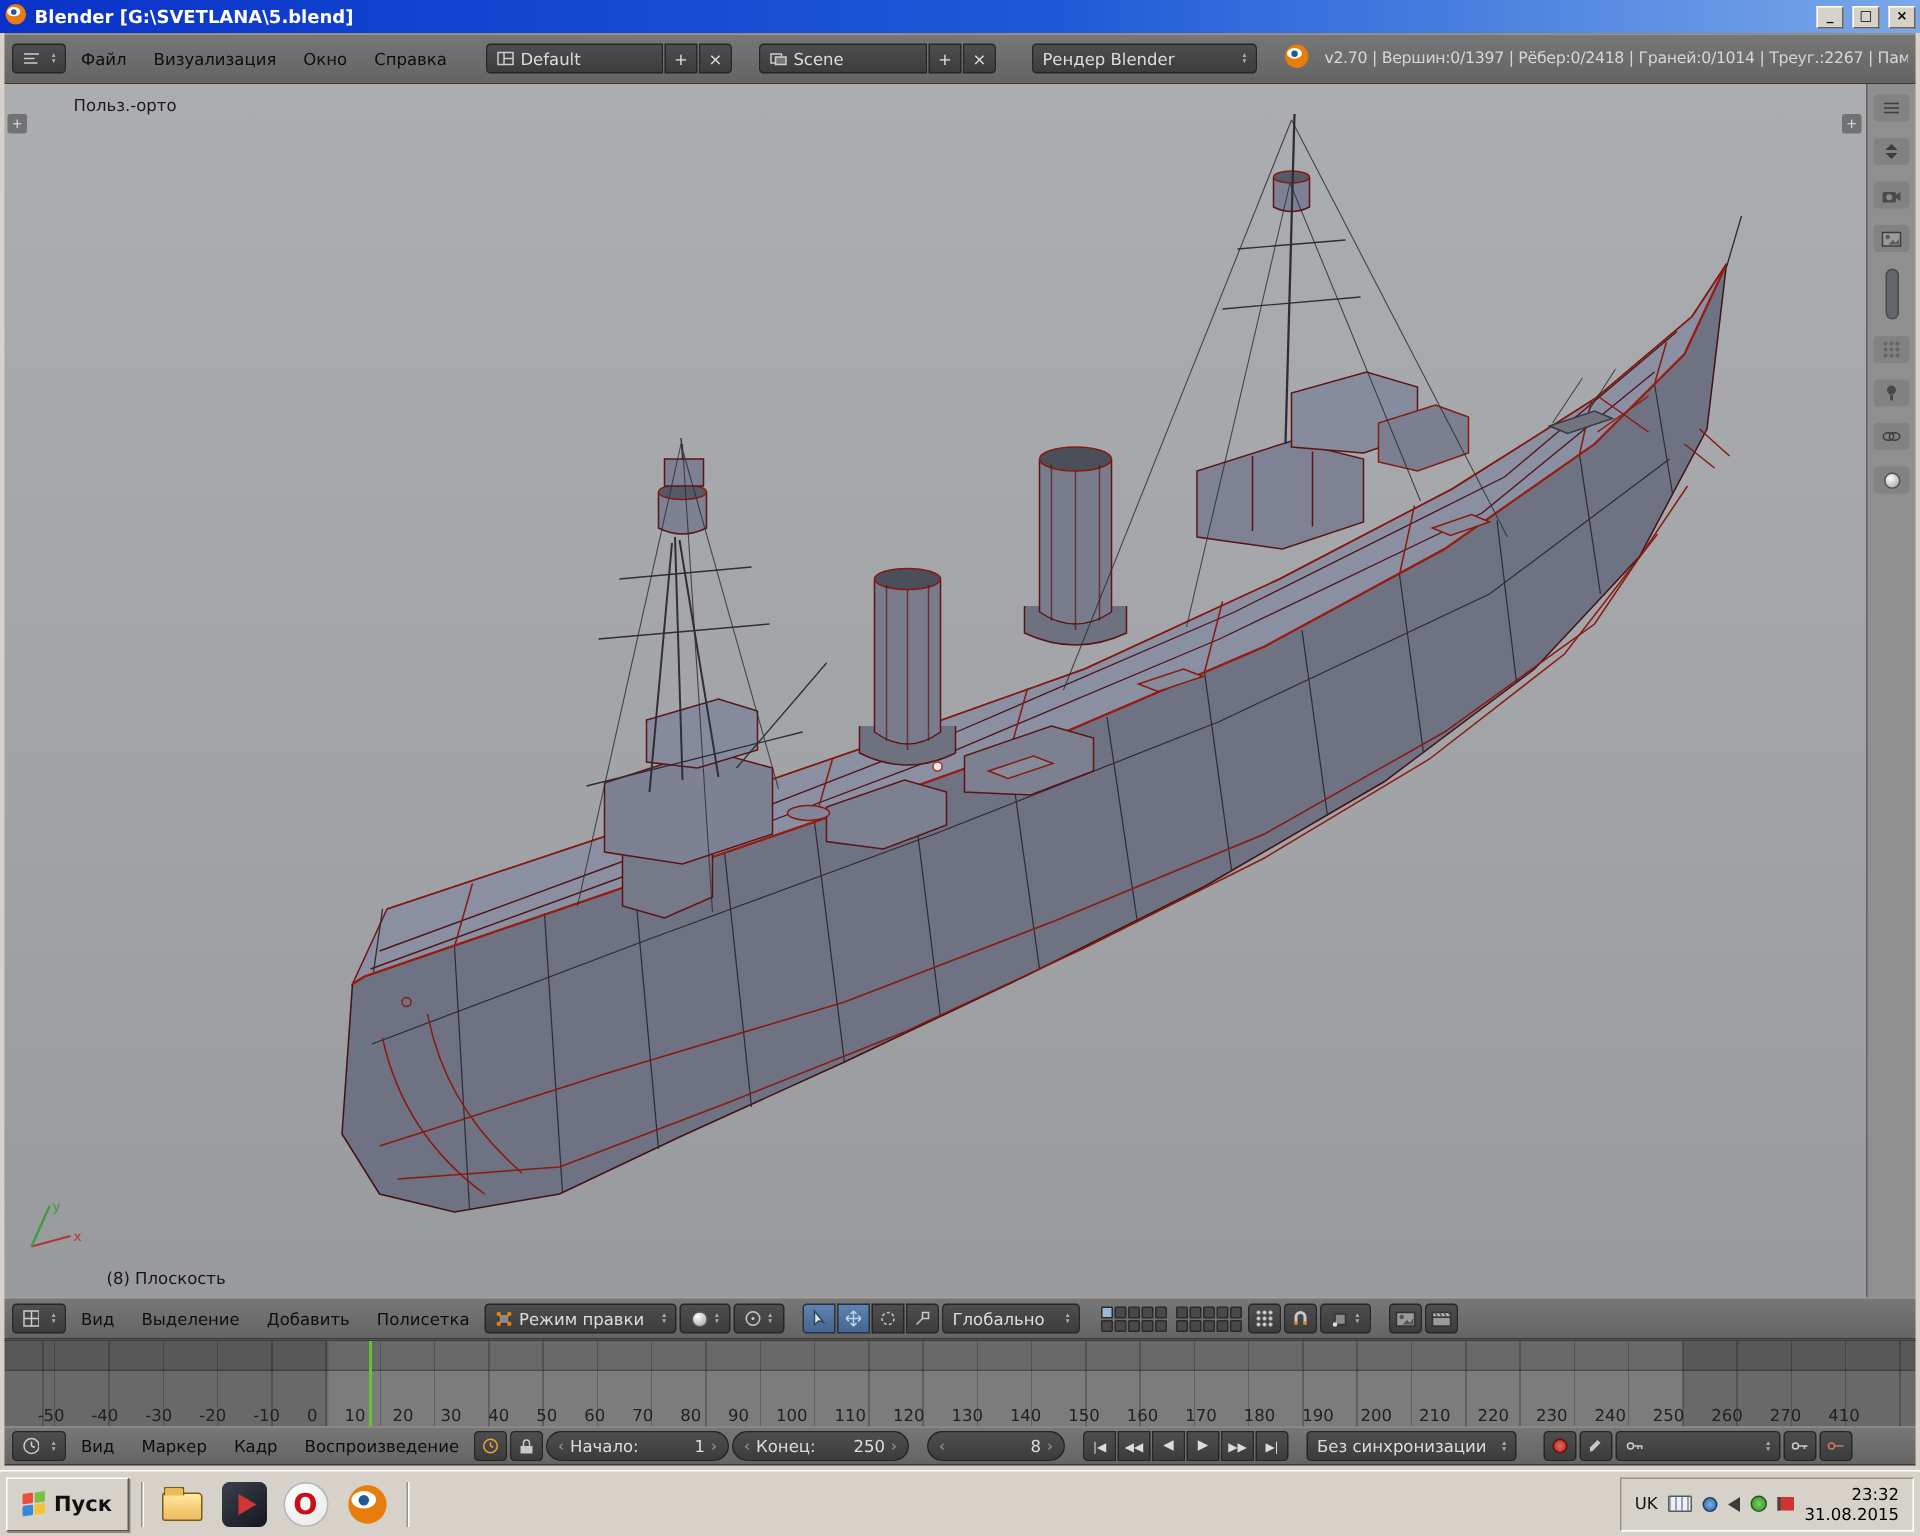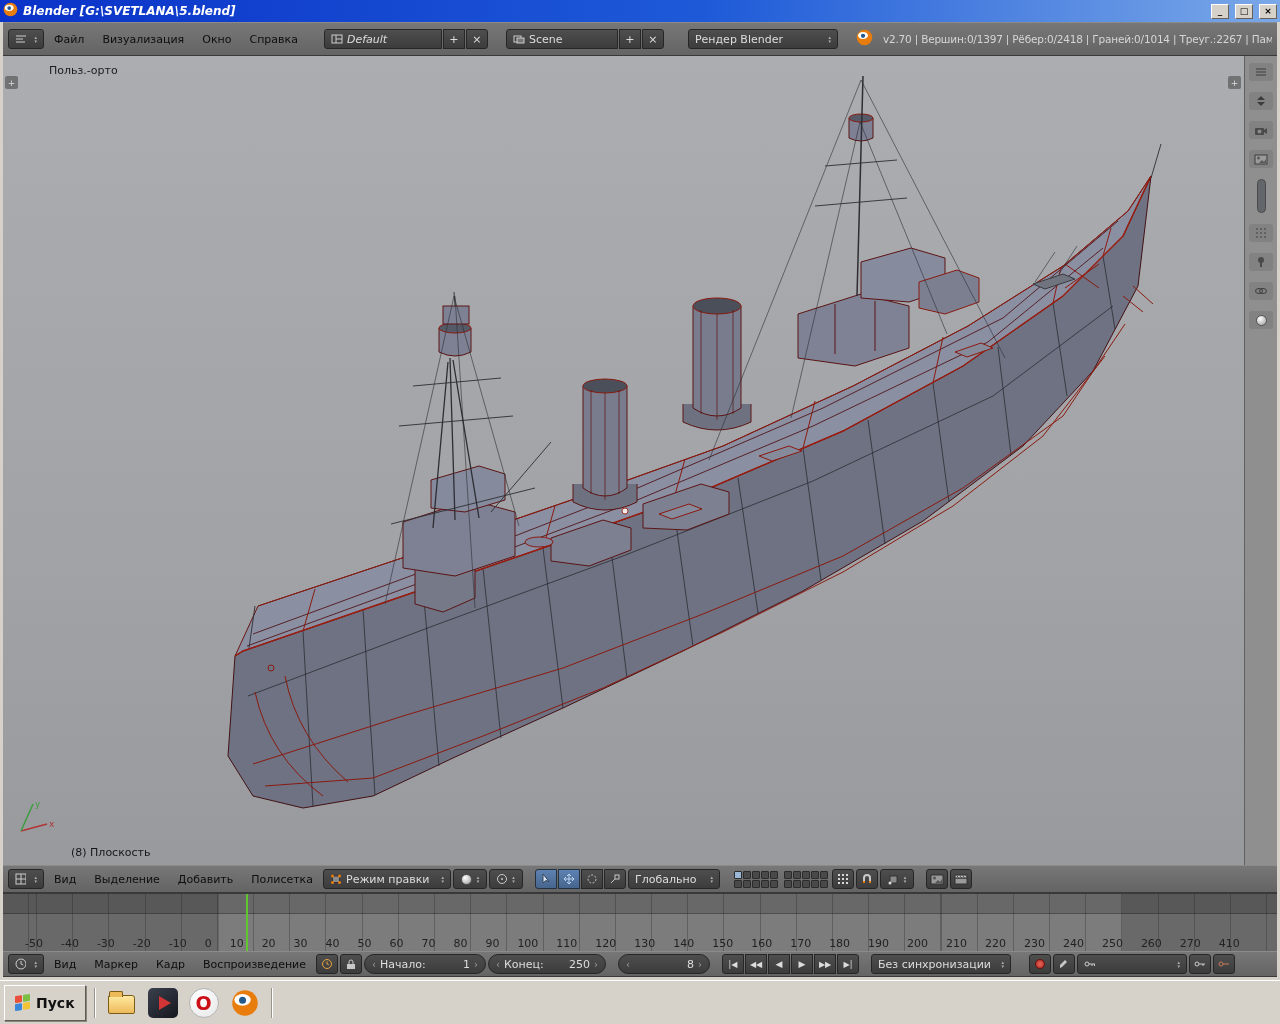--- a/index.html
+++ b/index.html
@@ -1,21 +1,21 @@
 <!DOCTYPE html>
 <html><head>
 <meta charset="utf-8">
 <style>
 *{margin:0;padding:0;box-sizing:border-box;}
 html,body{width:1280px;height:1024px;overflow:hidden;}
 body{font-family:"DejaVu Sans","Liberation Sans",sans-serif;font-size:11px;background:#6e6e6e;position:relative;color:#111;}
 
 
 .titlebar{position:absolute;top:0;left:0;right:0;height:22px;background:linear-gradient(90deg,#0a32c8 0%,#1e5ad8 55%,#7aa8e8 100%);display:flex;align-items:center;gap:5px;padding:0 3px;color:#fff;font-weight:bold;font-size:12px;}
-.tb-title{flex:1;white-space:nowrap;overflow:hidden;font-style:italic;}
+.tb-title{flex:1;white-space:nowrap;overflow:hidden;}
 .winbtn{width:18px;height:15px;background:#d6d2ca;border:1px solid;border-color:#fff #66625a #66625a #fff;display:flex;align-items:center;justify-content:center;font-size:9px;font-weight:bold;color:#000;margin-left:1px;cursor:default;}
 
 
 .app{position:absolute;top:22px;left:0;right:0;bottom:44px;border:3px solid #d6d2ca;border-top:none;background:#fdba74;display:flex;flex-direction:column;justify-content:flex-end;}
 .hdr{background:linear-gradient(#777,#646464);border-top:1px solid #8b8b8b;border-bottom:1px solid #393939;display:flex;align-items:center;gap:2px;padding:0 5px;flex:0 0 auto;}
 .topbar{height:34px;}
 .vphdr{height:28px;}
 .tlhdr{height:26px;}
 .menu{padding:2px 8px;border-radius:3px;color:#0e0e0e;cursor:default;}
 .btn{height:20px;background:linear-gradient(#4e4e4e,#3c3c3c);border:1px solid #262626;border-radius:3px;color:#ddd;display:inline-flex;align-items:center;gap:4px;padding:0 6px;white-space:nowrap;cursor:default;}
@@ -111,21 +111,21 @@
     <span class="btn dd etype">
         <svg width="12" height="10">
           <path d="M1,2 h10 M1,5 h7 M1,8 h9" stroke="#ccc" fill="none"></path>
         </svg>
       </span>
     <span class="menu">Файл</span>
     <span class="menu">Визуализация</span>
     <span class="menu">Окно</span>
     <span class="menu">Справка</span>
     <span class="gap14"></span>
-    <span class="btn grpL" style="width:118px;font-style:italic;">
+    <span class="btn grpL" style="width:118px;">
         <svg width="12" height="10">
           <rect x="1" y="1" width="10" height="8" fill="none" stroke="#ccc"></rect>
           <path d="M5,1 v8 M5,5 h6" stroke="#ccc" fill="none"></path>
         </svg>
         <span>Default</span>
       </span>
     <span class="btn sq grpM">+</span>
     <span class="btn sq grpR">×</span>
     <span class="gap14"></span>
     <span class="btn grpL" style="width:112px;">
@@ -539,13 +539,25 @@
       <span class="opera"></span>
     </span>
   <span class="ql">
       <svg width="28" height="28" viewBox="0 0 16 16">
         <circle cx="8" cy="8" r="7.3" fill="#e87d0d"></circle>
         <ellipse cx="6.6" cy="6.2" rx="4.7" ry="3.3" fill="#fff"></ellipse>
         <circle cx="6.6" cy="6.4" r="2" fill="#235a8c"></circle>
       </svg>
     </span>
   <span class="qsep"></span>
+  <div class="tray">
+    <span>UK</span>
+    <span class="kb"></span>
+    <span class="bdot"></span>
+    <span class="vol"></span>
+    <span class="grn"></span>
+    <span class="rflag"></span>
+    <span class="clock">
+      <div>23:32</div>
+      <div>31.08.2015</div>
+    </span>
+  </div>
 </div>
 
 </body></html>

